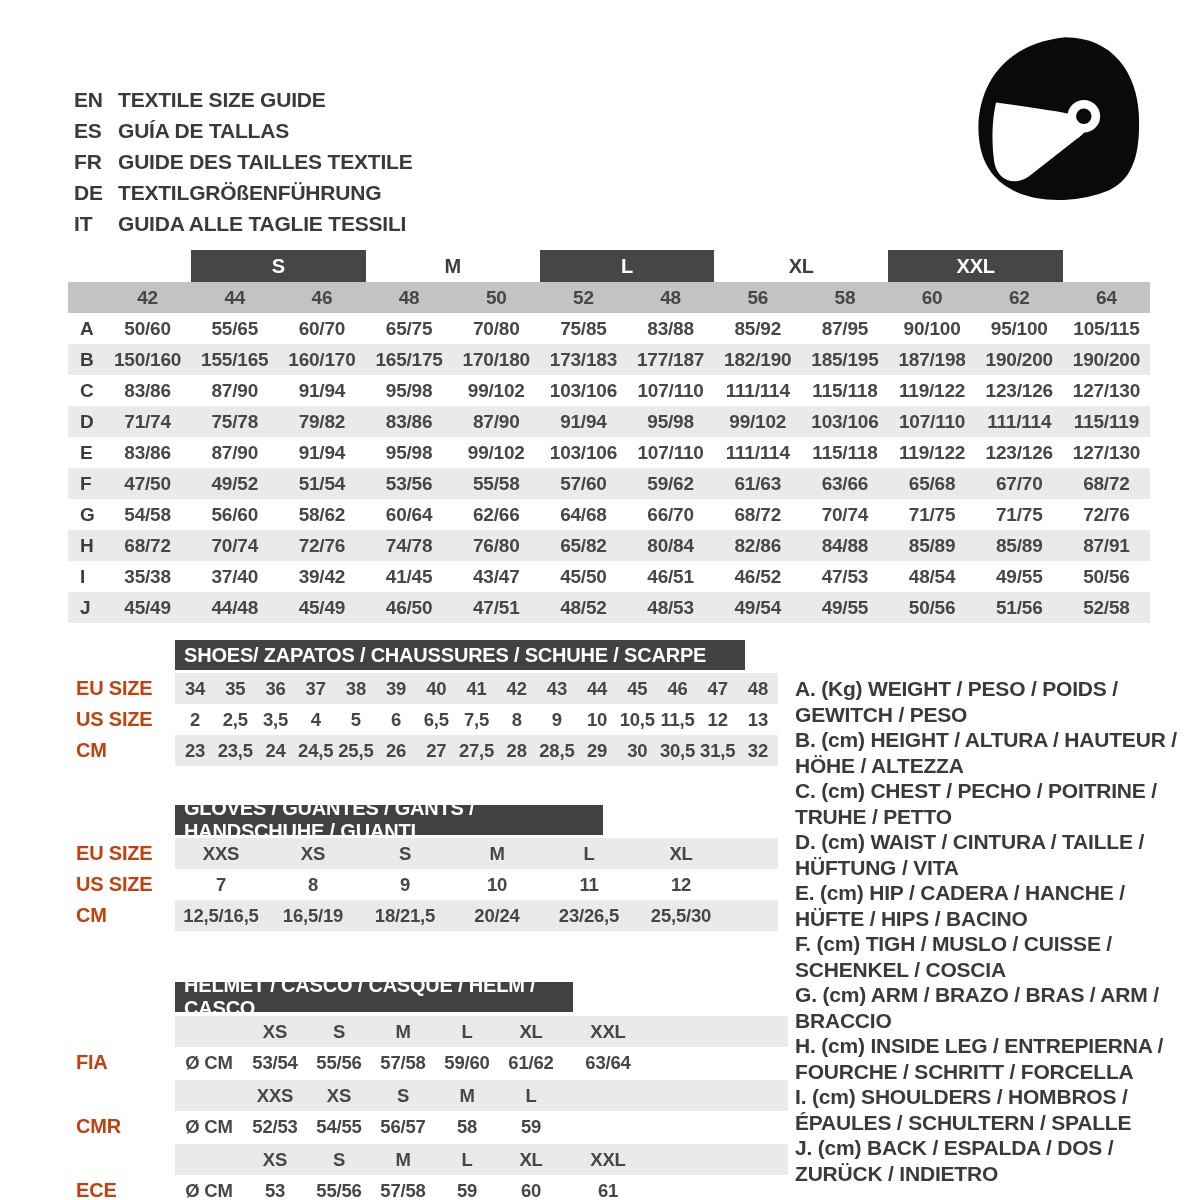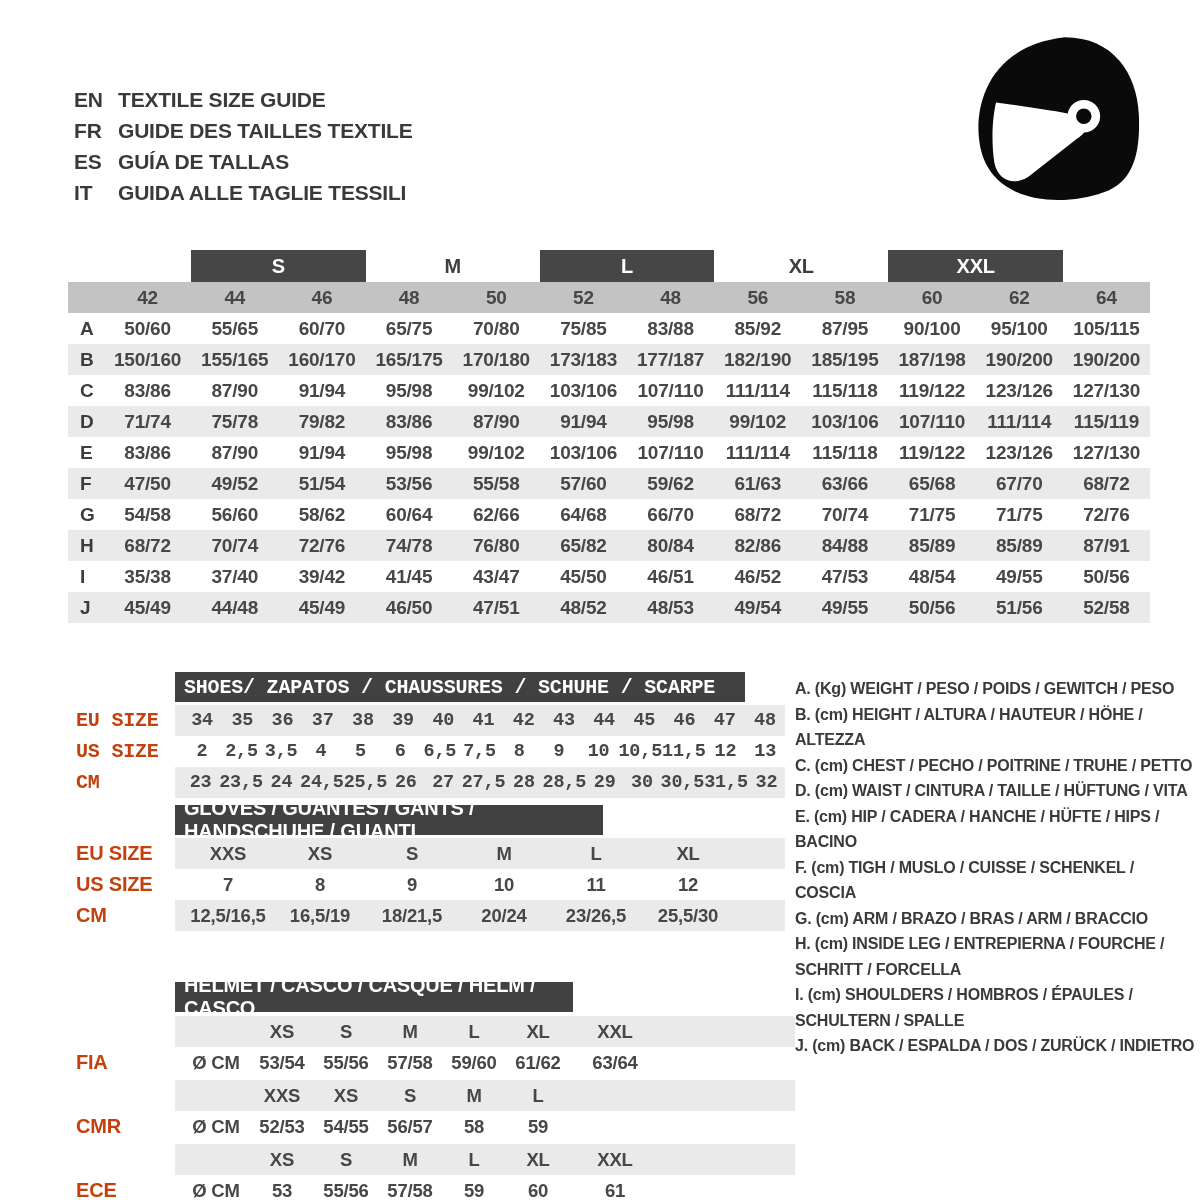--- a/index.html
+++ b/index.html
@@ -21,60 +21,64 @@
   .szlabel { display:flex; align-items:center; justify-content:center; font-size:20px; color:#3f3f3f; }
   .szbox { background:#464646; color:#ffffff; }
   .num-band { height:31px; background:#c3c3c3; }
   .num-cell { display:flex; align-items:center; justify-content:center; font-size:19px; color:#474747; }
   .trow { height:31px; }
   .trow.shaded { background:#eaeaea; }
   .row-letter { display:flex; align-items:center; padding-left:12px; font-size:19px; color:#3d3d3d; }
   .size-cell { display:flex; align-items:center; justify-content:center; font-size:19px; white-space:nowrap; }
   
   .sub { position:absolute; left:68px; }
-  .sub-shoes  { top:672px;font-family:Liberation Mono, monospace; }
+  .sub-shoes  { top:640px; }
   .sub-gloves { top:805px; }
   .sub-helmet { top:944px; }
   .bar { margin-left:107px; height:30px; background:#414141; color:#fff; display:flex;
          align-items:center; padding-left:9px; box-sizing:border-box; font-size:20px; margin-bottom:3px; }
   .sub-shoes  .bar { width:570px; }
   .sub-gloves .bar { width:428px; }
   .sub-helmet .bar { width:398px; margin-bottom:4px;margin-top:38px; }
   .srow { display:flex; height:31px; }
   .rlabel { width:107px; flex:0 0 107px; display:flex; align-items:center; padding-left:8px;
             box-sizing:border-box; font-size:20px; color:#c2410c; white-space:nowrap; }
-  .bandc { display:grid; width:603px;padding-left:7px; }
+  .bandc { display:grid; width:603px; }
   .bandc.shaded { background:#eaeaea; }
   .sub-shoes  .bandc { grid-template-columns:repeat(15,1fr); }
   .sub-gloves .bandc { grid-template-columns:repeat(6,92px) 1fr; }
   .sub-helmet .bandc { width:613px; grid-template-columns:68px repeat(5,64px) 90px 1fr; }
   .cell { display:flex; align-items:center; justify-content:center; font-size:18.5px; white-space:nowrap; }
   .hgroup { margin-bottom:2px; }
   
-  .legend { position:absolute; left:795px; top:676px; width:400px; font-size:16px;
+  .legend { position:absolute; left:795px; top:676px; width:400px; font-size:21px;
             line-height:25.5px; color:#3a3a3a; }
   .legend-item { display:block; }
 </style>
 </head>
 <body>
 
 <div class="page">
 
   <div class="langs">
       <div class="lang-row">
         <div class="lang-code">EN</div>
         <div class="lang-text">TEXTILE SIZE GUIDE</div>
       </div>
       <div class="lang-row">
+        <div class="lang-code">ES</div>
+        <div class="lang-text">GUÍA DE TALLAS</div>
+      </div>
+      <div class="lang-row">
         <div class="lang-code">FR</div>
         <div class="lang-text">GUIDE DES TAILLES TEXTILE</div>
       </div>
       <div class="lang-row">
-        <div class="lang-code">ES</div>
-        <div class="lang-text">GUÍA DE TALLAS</div>
+        <div class="lang-code">DE</div>
+        <div class="lang-text">TEXTILGRÖßENFÜHRUNG</div>
       </div>
       <div class="lang-row">
         <div class="lang-code">IT</div>
         <div class="lang-text">GUIDA ALLE TAGLIE TESSILI</div>
       </div>
     </div>
 
   <svg class="helmet-icon" viewBox="0 0 100 100" xmlns="http://www.w3.org/2000/svg">
     <path fill="#0a0a0a" d="M54 3 C82 3 96 24 97 48 C98 70 94 87 77 93 C58 100 35 99 22 91 C10 84 5 73 4 61 C2 42 10 8 54 3 Z"></path>
     <path fill="#ffffff" d="M14 41 C30 43 50 46 59 48 C69 50 69 57 61 62 L33 84 C24 90 15 86 13 76 C11 63 12 49 14 41 Z"></path>

